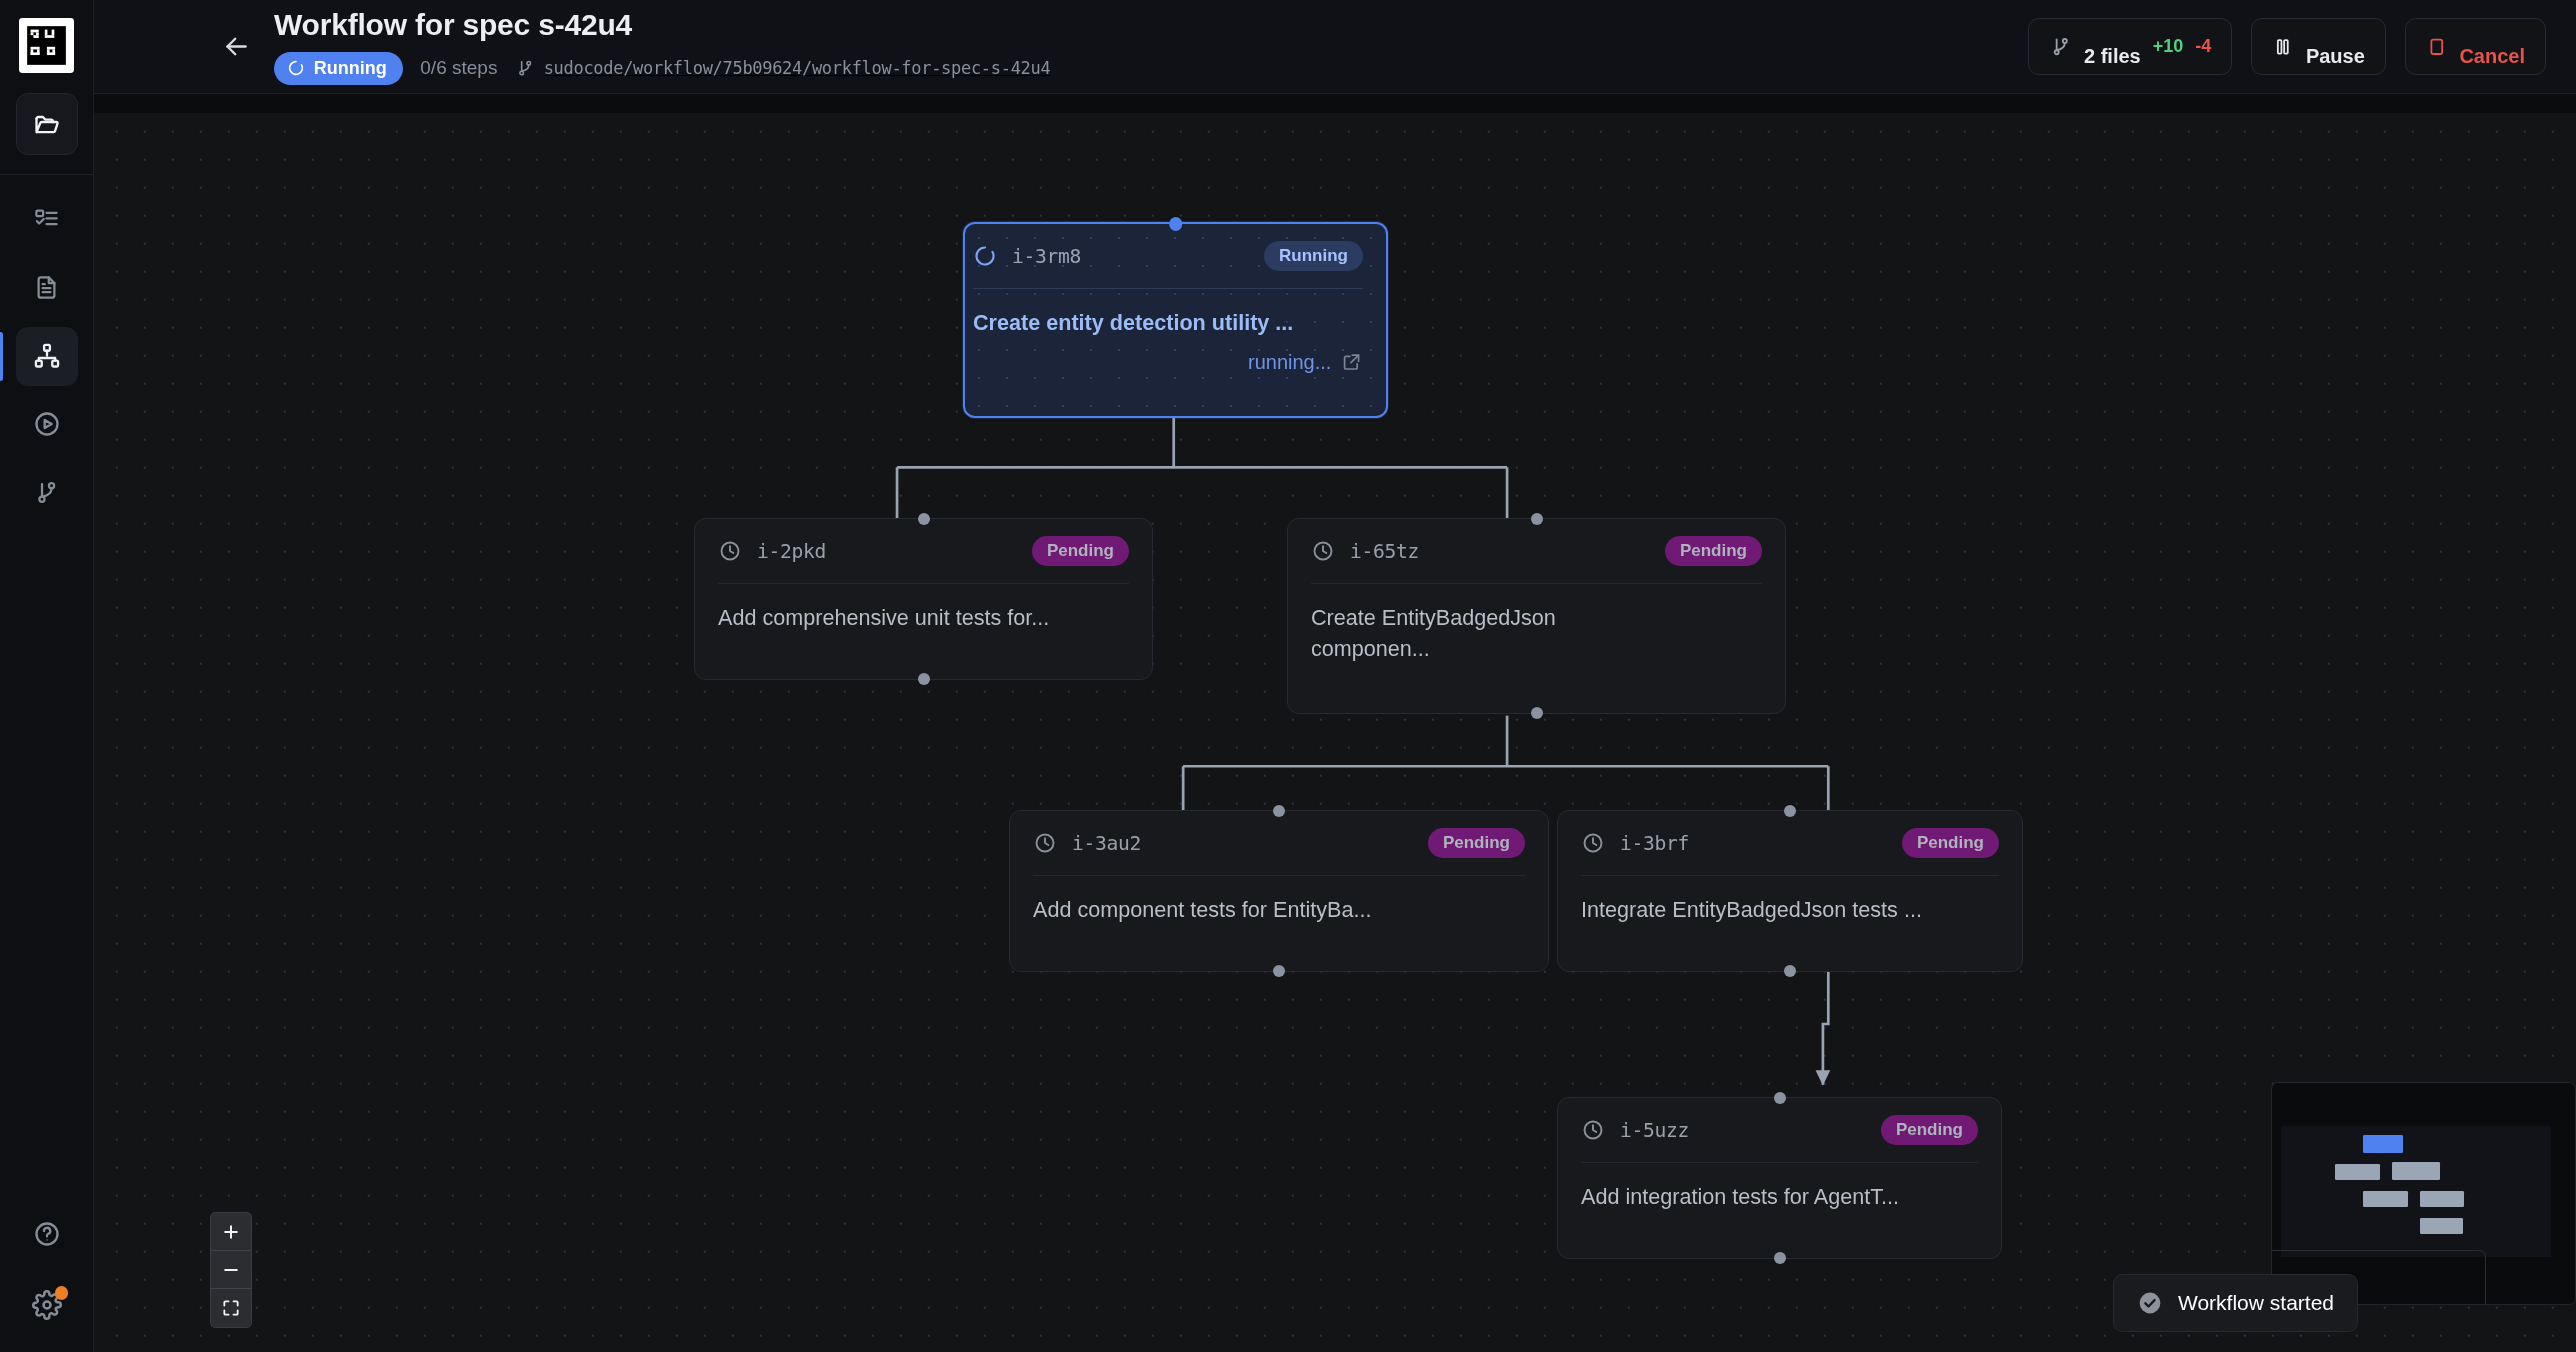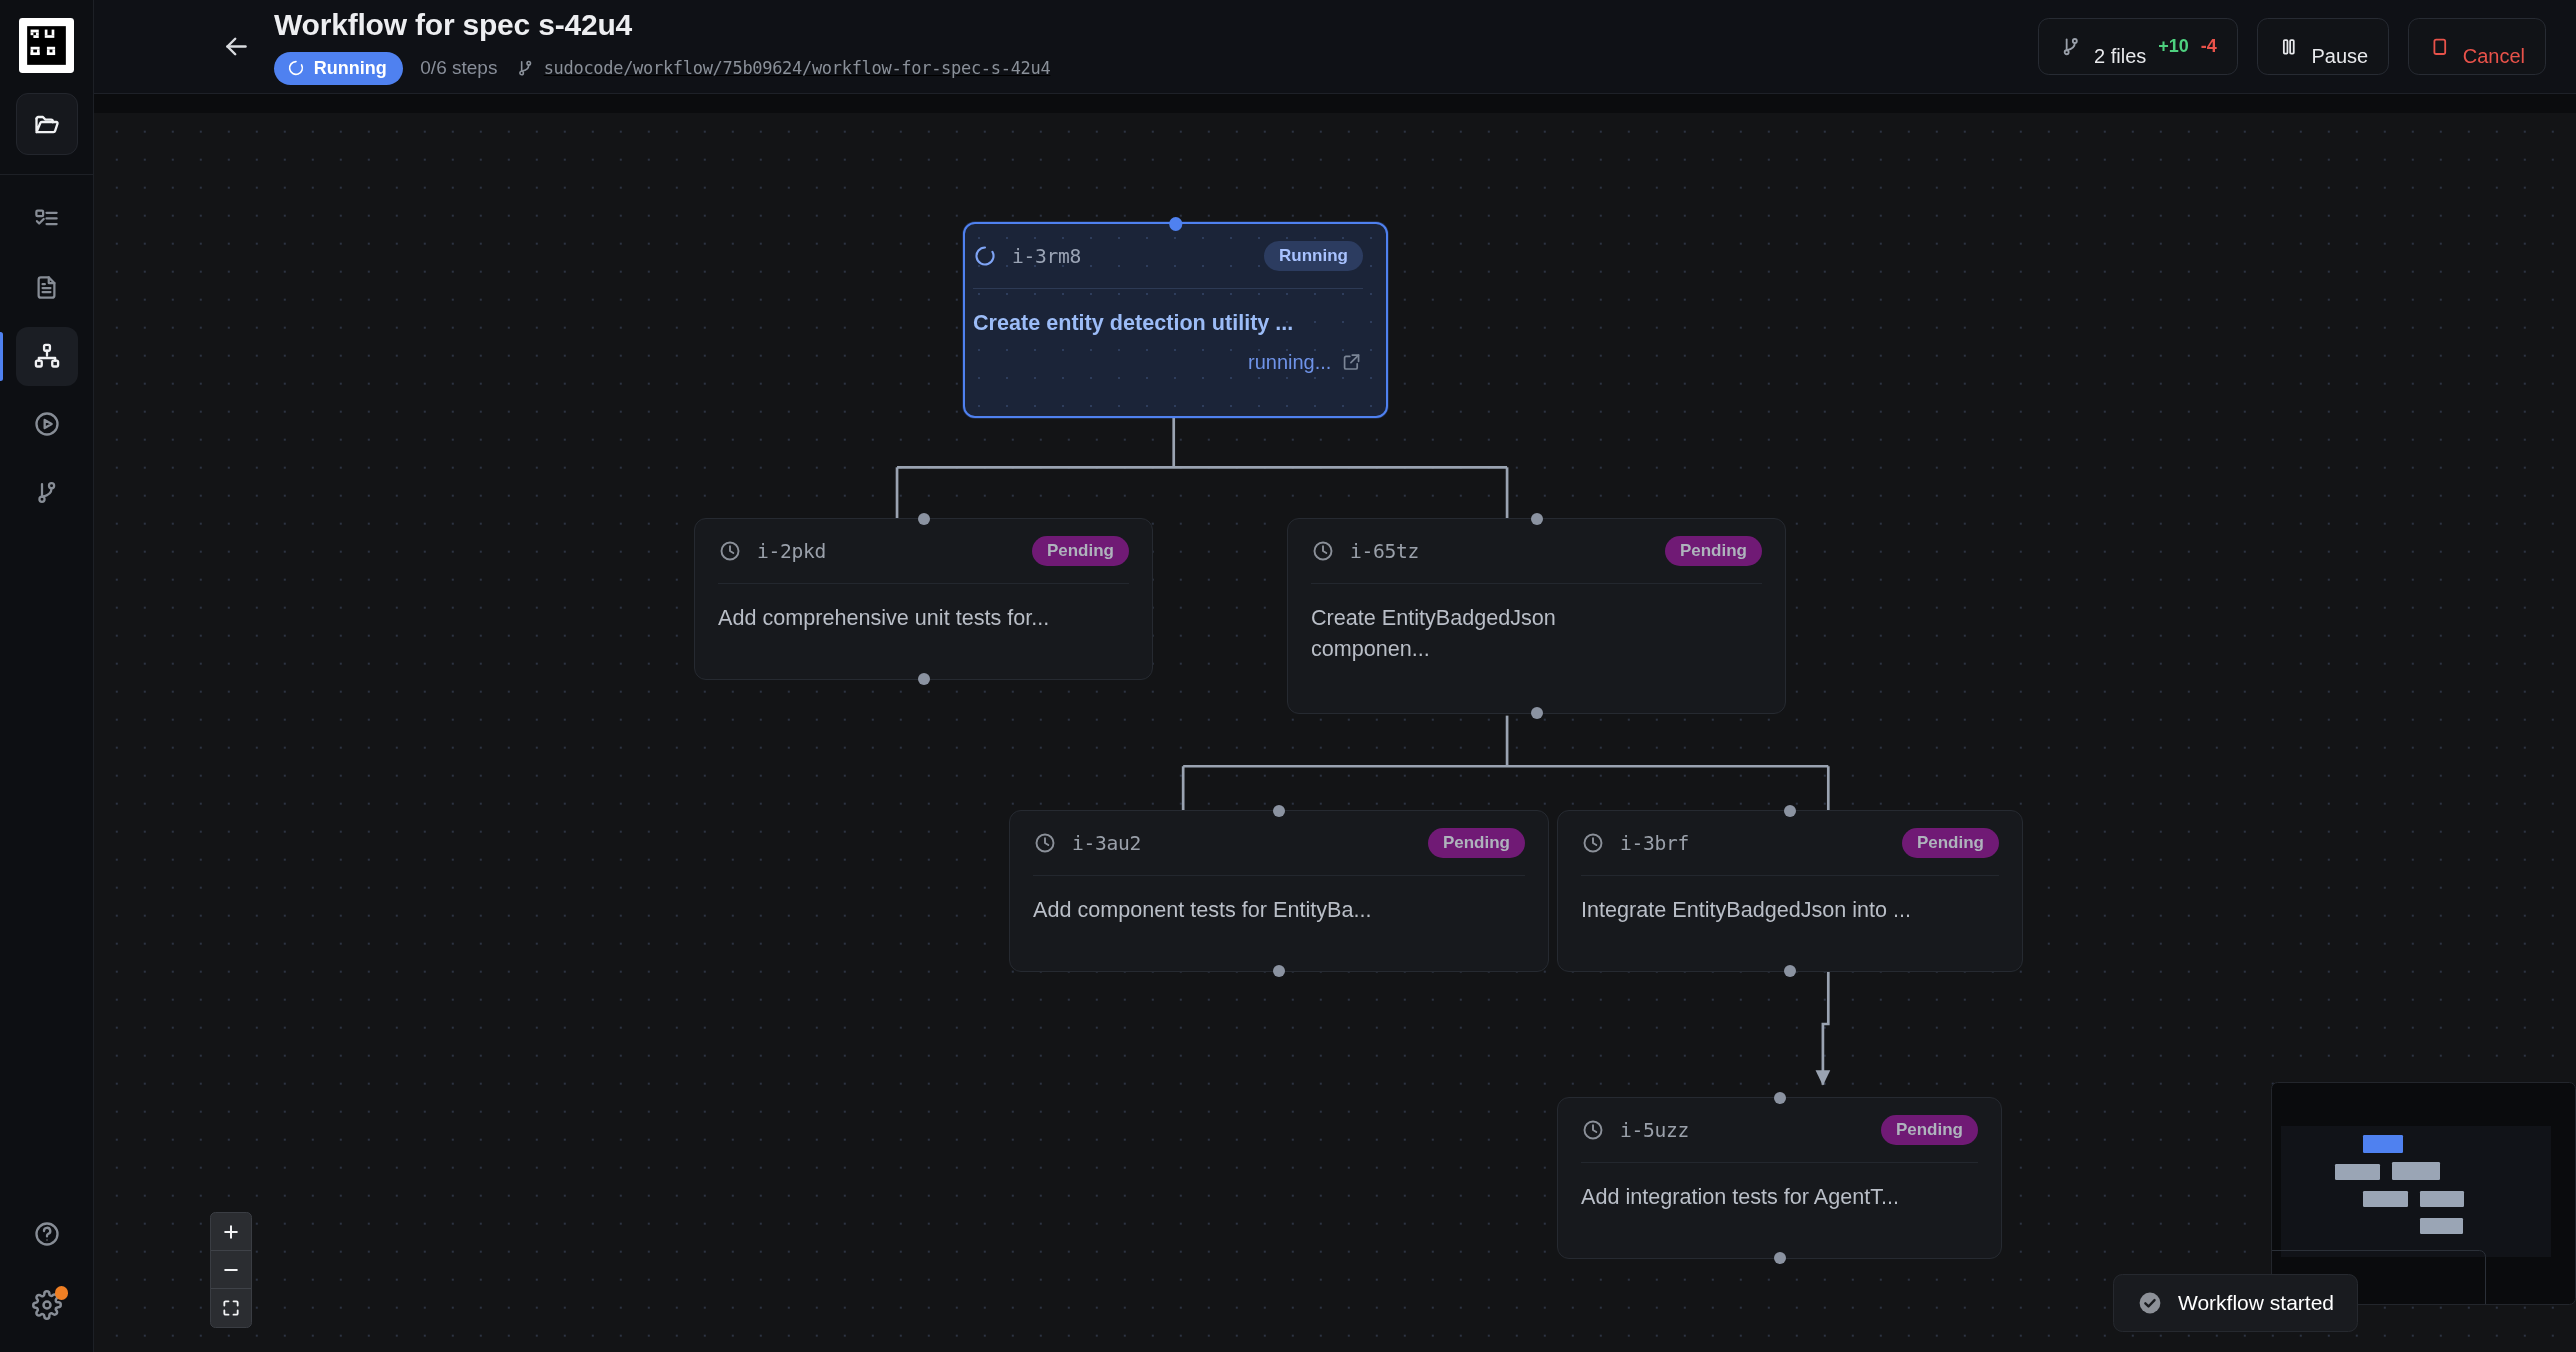--- a/index.html
+++ b/index.html
@@ -80,21 +80,21 @@
   .branch-path span {
     font-family: "DejaVu Sans Mono", monospace;
     font-size: 17px; color: #8a9099; letter-spacing: -0.3px;
   }
   .hdr-actions { margin-left: auto; display: flex; align-items: center; gap: 19px; }
   .hbtn {
     display: inline-flex; align-items: center; gap: 12px;
     border: 1.3px solid #272b33; border-radius: 10.8px;
     height: 57px; padding: 0 20px; background: #111317;
   }
-  .hbtn .lbl { font-size: 20px; font-weight: 400; color: #e8e9ec; margin-top: 20px; }
+  .hbtn .lbl { font-size: 20px; font-weight: 700; color: #e8e9ec; margin-top: 20px; }
   .diff-add { font-size: 18px; font-weight: 600; color: #4ed07f; }
   .diff-del { font-size: 18px; font-weight: 600; color: #e8524a; }
   .hbtn.cancel .lbl { color: #e8524a; }
 
   
   .canvas {
     position: absolute; top: 113px; left: 0; right: 0; bottom: 0;
     background-color: #131416;
     background-image: radial-gradient(#2c3342 1.3px, transparent 1.3px);
     background-size: 28px 28px;
@@ -466,21 +466,21 @@
           <span>
             <svg width="24" height="24" viewBox="0 0 24 24" fill="none" stroke="#8b9099" stroke-width="1.9" stroke-linecap="round" stroke-linejoin="round">
               <circle cx="12" cy="12" r="8.5"></circle>
                 <path d="M12 7.2V12l3.3 2"></path>
             </svg>
           </span>
           <span class="nid">i-3brf</span>
           <span class="pill">Pending</span>
         </div>
         <div class="body">
-          <div class="ttl">Integrate EntityBadgedJson into ...</div>
+          <div class="ttl">Integrate EntityBadgedJson tests ...</div>
         </div>
         <span class="port b"></span>
       </div>
 
       <div class="node" style="left:1463px; top:984px; width:445px; height:162px;">
         <span class="port t"></span>
         <div class="hdr">
           <span>
             <svg width="24" height="24" viewBox="0 0 24 24" fill="none" stroke="#8b9099" stroke-width="1.9" stroke-linecap="round" stroke-linejoin="round">
               <circle cx="12" cy="12" r="8.5"></circle>

